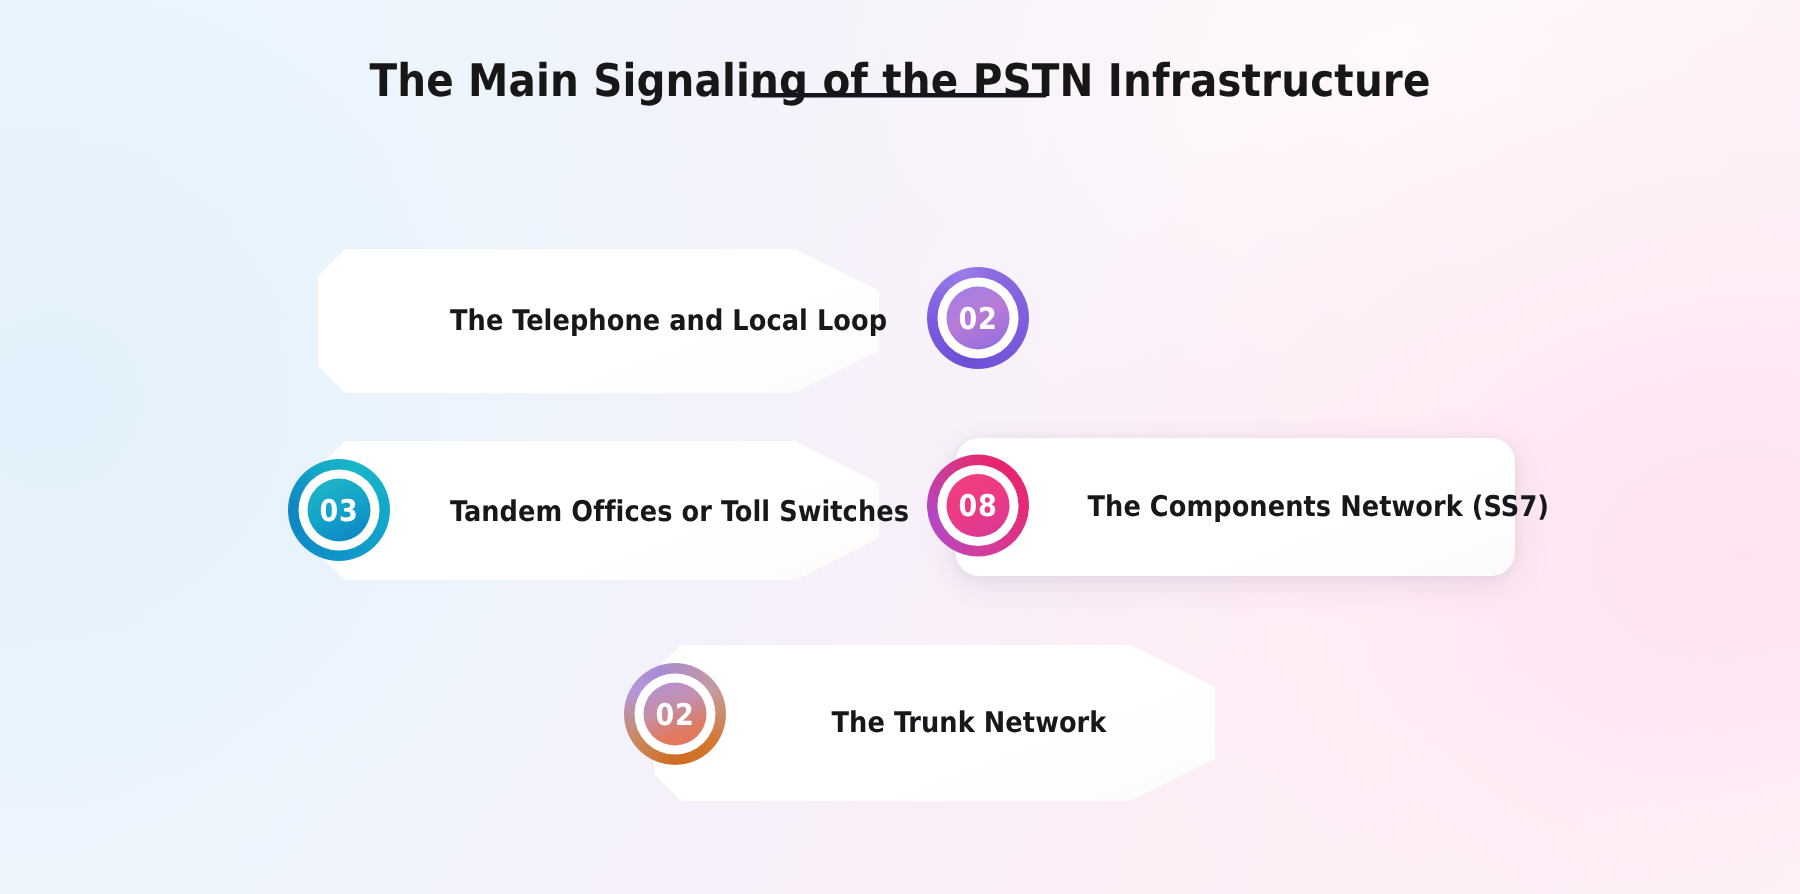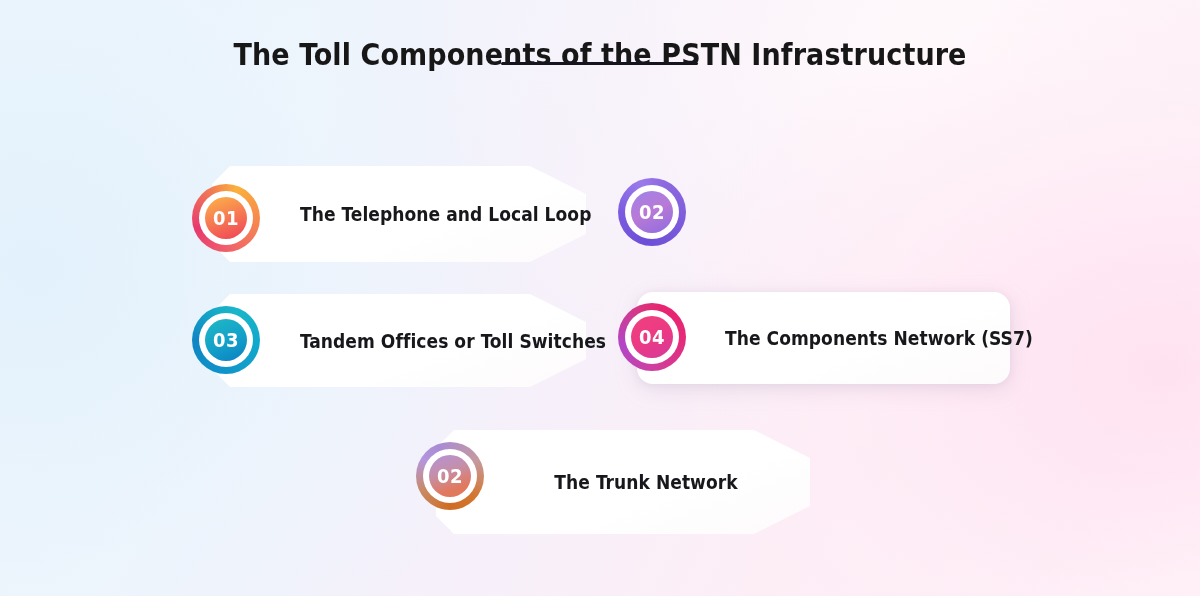--- a/index.html
+++ b/index.html
@@ -150,33 +150,27 @@
 
   .ring-5 { background: conic-gradient(from 300deg, #b596dd 0deg, #a88bd4 40deg, #c59a9e 120deg, #d4762f 190deg, #d06c23 240deg, #c88a62 300deg, #b596dd 360deg); }
   .core-5 { background: linear-gradient(160deg, #b492d8 0%, #c58fa8 40%, #e1795f 75%, #e2795a 100%); }
 </style>
 </head>
 <body>
 
 <div id="canvas">
 
   <div class="title-wrap">
-    <div class="title">The Toll Components of the PSTN Infrastructure</div>
+    <div class="title">The Main Signaling of the PSTN Infrastructure</div>
   </div>
   <div class="title-rule"></div>
 
   <div class="card shape-point" style="left:212px; top:166px; width:374px; height:96px;">
     <div class="card-plate"></div>
     <div class="card-label label-left">The Telephone and Local Loop</div>
-  </div>
-  <div class="badge" style="left:192px; top:184px;">
-    <div class="badge-ring ring-1"></div>
-    <div class="badge-gap"></div>
-    <div class="badge-core core-1"></div>
-    <div class="badge-num">01</div>
   </div>
 
   <div class="badge" style="left:618px; top:178px;">
     <div class="badge-ring ring-2"></div>
     <div class="badge-gap"></div>
     <div class="badge-core core-2"></div>
     <div class="badge-num">02</div>
   </div>
 
   <div class="card shape-point" style="left:212px; top:294px; width:374px; height:93px;">
@@ -191,21 +185,21 @@
   </div>
 
   <div class="card shape-round" style="left:637px; top:292px; width:373px; height:92px;">
     <div class="card-plate"></div>
     <div class="card-label label-left">The Components Network (SS7)</div>
   </div>
   <div class="badge" style="left:618px; top:303px;">
     <div class="badge-ring ring-4"></div>
     <div class="badge-gap"></div>
     <div class="badge-core core-4"></div>
-    <div class="badge-num">04</div>
+    <div class="badge-num">08</div>
   </div>
 
   <div class="card shape-point" style="left:436px; top:430px; width:374px; height:104px;">
     <div class="card-plate"></div>
     <div class="card-label label-center">The Trunk Network</div>
   </div>
   <div class="badge" style="left:416px; top:442px;">
     <div class="badge-ring ring-5"></div>
     <div class="badge-gap"></div>
     <div class="badge-core core-5"></div>

